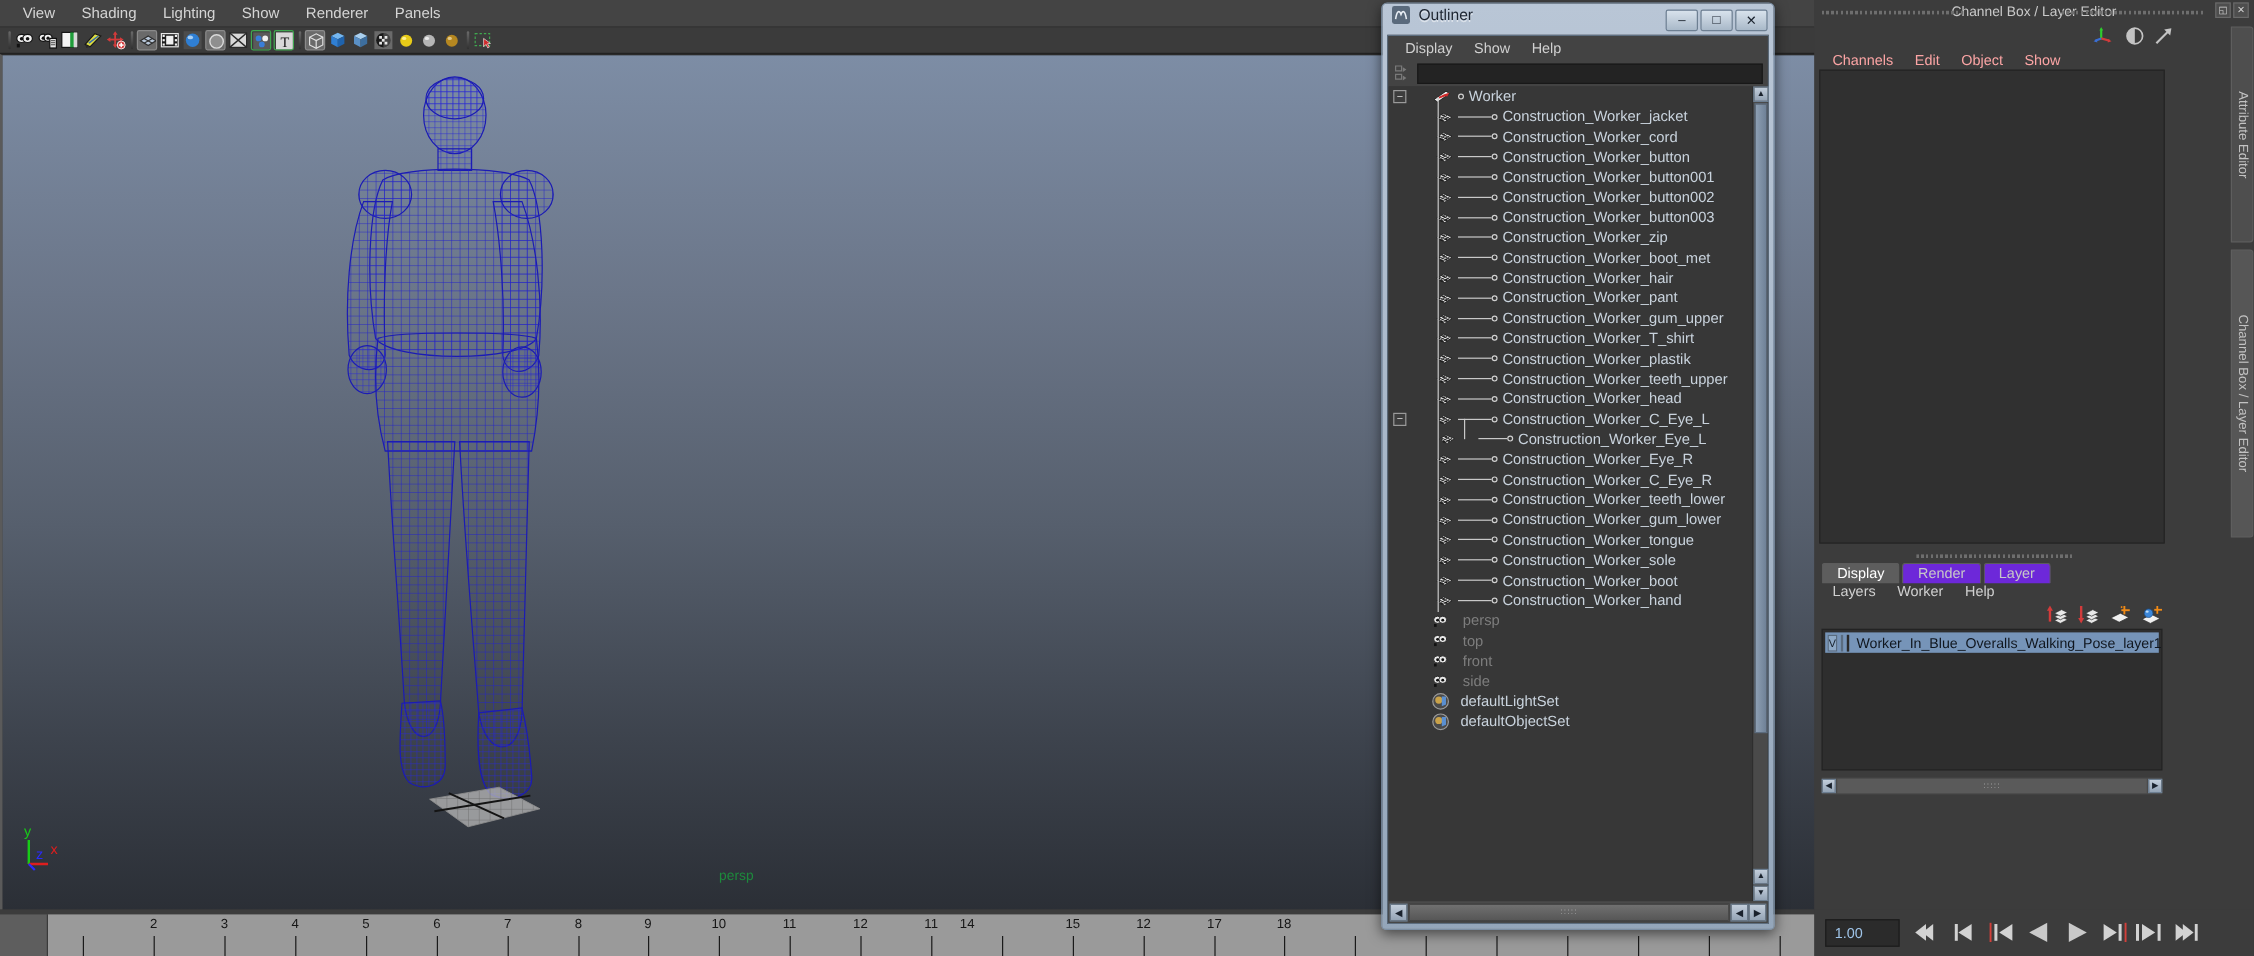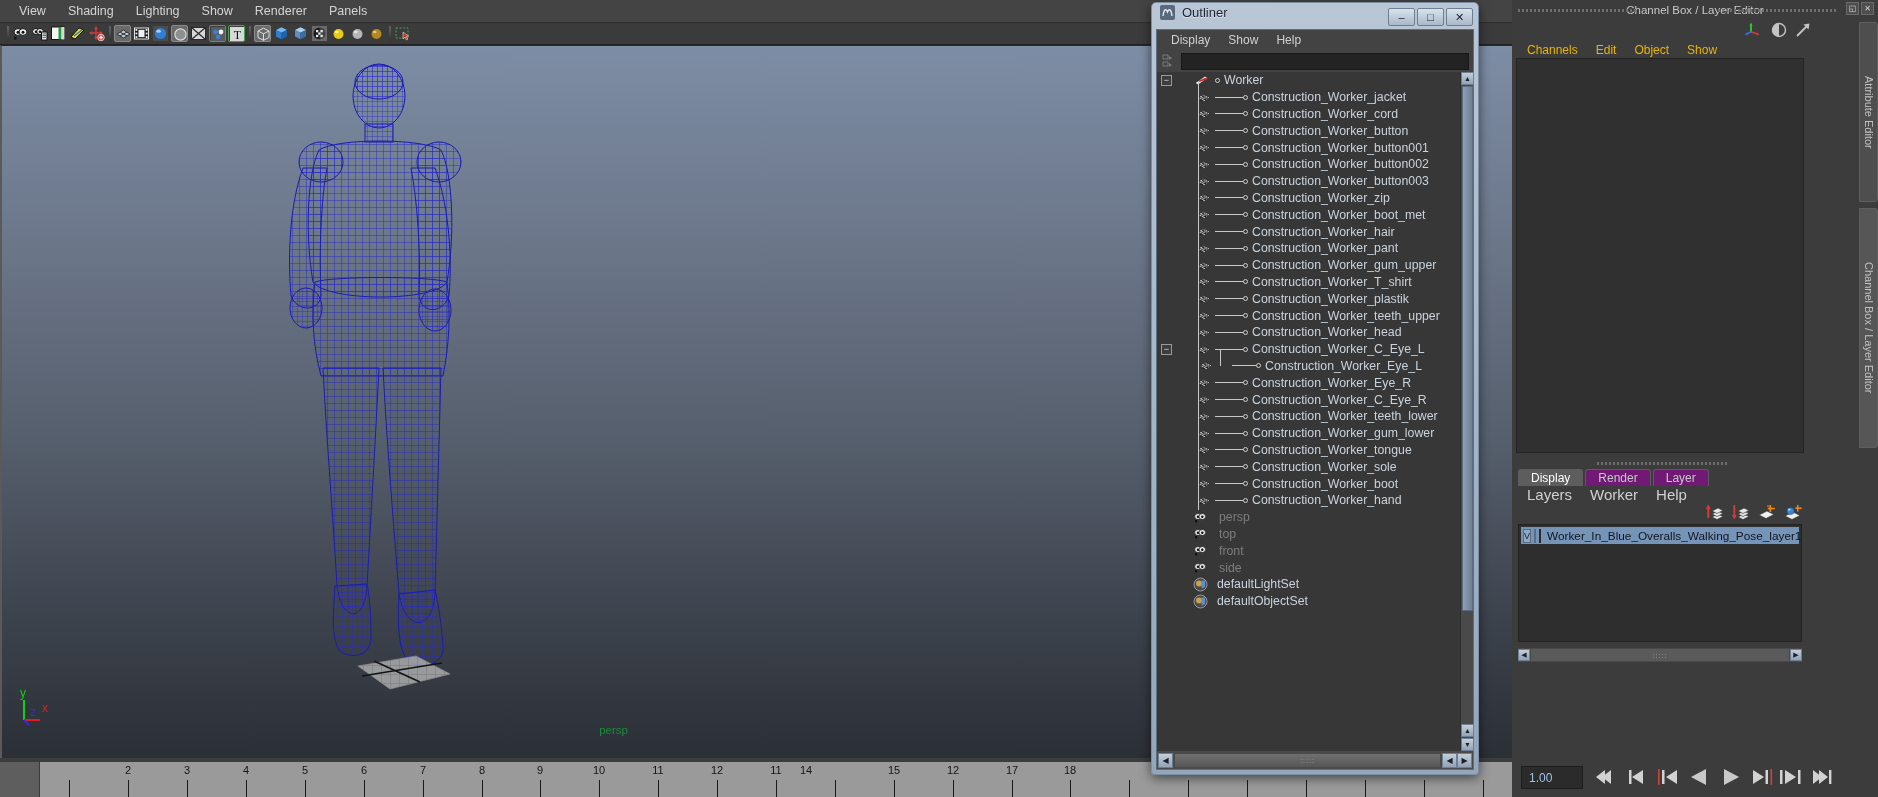--- a/index.html
+++ b/index.html
@@ -196,39 +196,39 @@
     background-image:repeating-linear-gradient(to right,#6e6e6e 0 2px,transparent 2px 4px);
   }
   .dotted-l{left:6px;width:120px;}
   .dotted-r{right:40px;width:120px;}
   .rp-winbtns{position:absolute;right:4px;top:2px;display:flex;gap:2px;}
   .rpwb{width:13px;height:13px;border:1px solid #6a6a6a;background:#4e4e4e;
     display:flex;align-items:center;justify-content:center;font-size:8px;color:#d4d4d4;}
   .rp-icons{height:20px;position:relative;}
   .rp-ic{position:absolute;top:1px;width:18px;height:18px;}
   .rp-menu{height:20px;display:flex;align-items:center;padding-left:6px;}
-  .rp-menu span{font-size:12px;color:#eab308;padding:0 9px;cursor:default;}
+  .rp-menu span{font-size:12px;color:#fca5a5;padding:0 9px;cursor:default;}
   .cb-area{
     position:absolute;left:4px;top:58px;width:288px;height:395px;
     background:#303030;border:1px solid #242424;
   }
   .layer-section{
     position:absolute;left:0;top:462px;width:300px;height:296px;
   }
   .ls-dots{position:absolute;left:85px;top:0px;width:130px;height:3px;
     background-image:repeating-linear-gradient(to right,#6e6e6e 0 2px,transparent 2px 4px);}
   .tabs{position:absolute;left:6px;top:6px;display:flex;align-items:flex-end;height:18px;}
   .tab{
     height:17px;padding:0 12px;font-size:12px;color:#c7c7c7;
-    background:#701a75;border:1px solid #5c5c5c;border-bottom:none;
+    background:#6d28d9;border:1px solid #5c5c5c;border-bottom:none;
     border-radius:3px 3px 0 0;line-height:17px;margin-right:2px;cursor:pointer;
   }
   .tab.active{background:#5d5d5d;color:#ffffff;}
   .l-menu{position:absolute;left:6px;top:24px;display:flex;}
-  .l-menu span{font-size:15px;color:#d0d0d0;padding:0 9px;cursor:default;}
+  .l-menu span{font-size:12px;color:#d0d0d0;padding:0 9px;cursor:default;}
   .l-icons{position:absolute;right:10px;top:42px;display:flex;gap:7px;}
   .l-ic{width:19px;height:16px;position:relative;}
   .l-list{
     position:absolute;left:6px;top:62px;width:284px;height:118px;
     background:#2e2e2e;border:1px solid #232323;padding:2px;
   }
   .l-row{
     height:17px;display:flex;align-items:center;gap:3px;
     background:#7694b8;padding:0 2px;
   }

